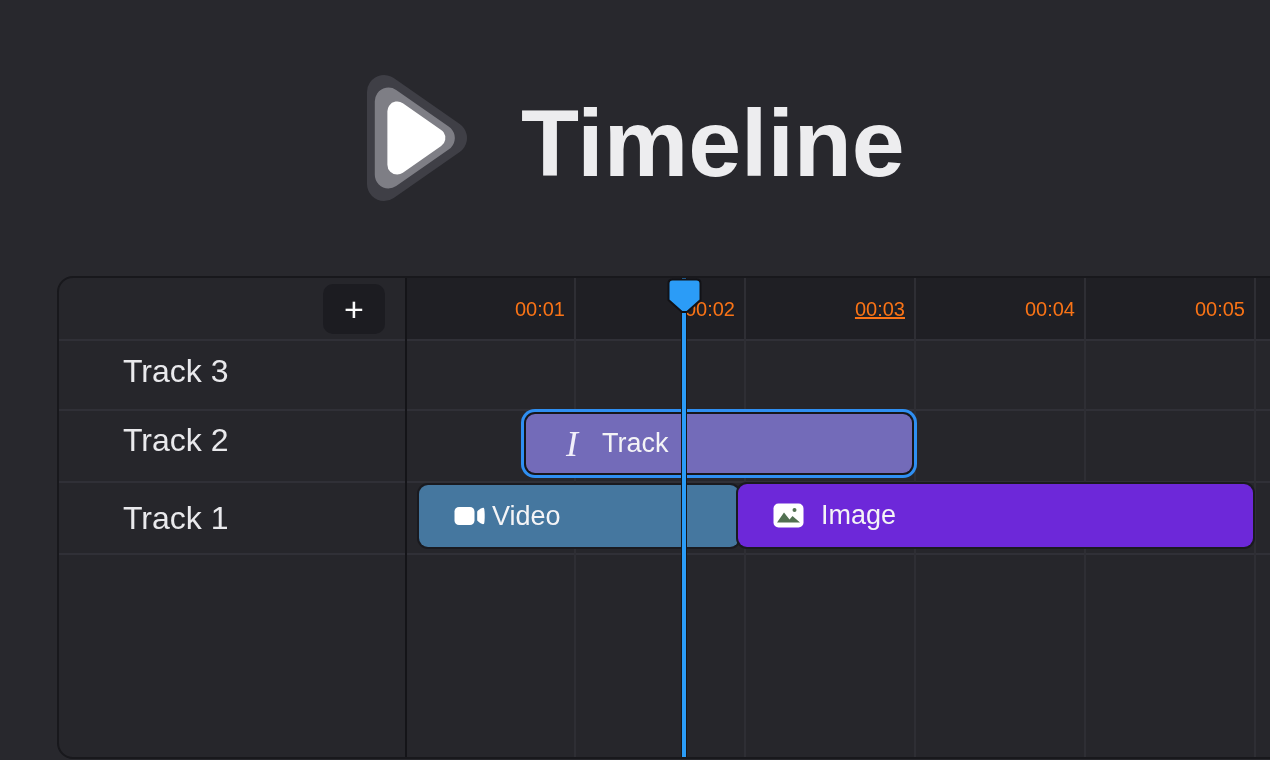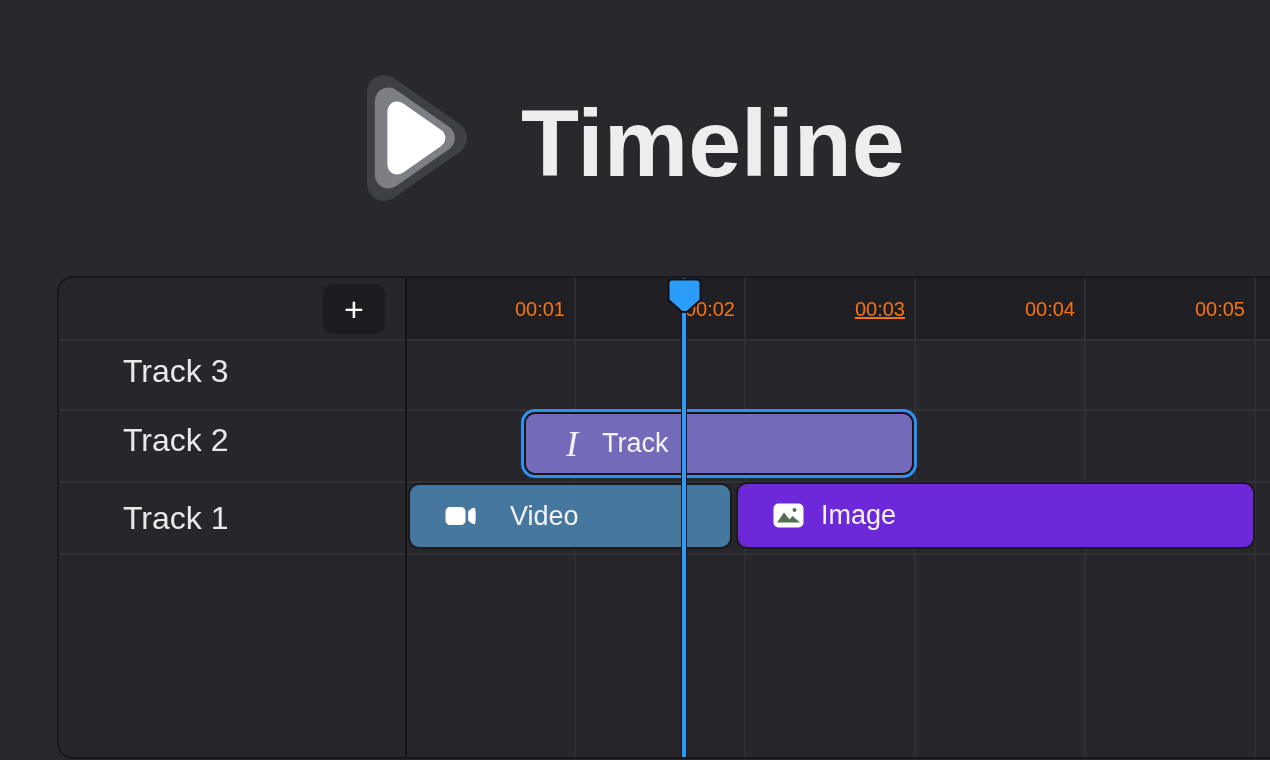--- a/index.html
+++ b/index.html
@@ -85,24 +85,24 @@
   .clip {
     position:absolute; box-sizing:border-box;
     display:flex; align-items:center;
     border-radius:9px;
     color:#f4f4f6; font-size:27px; font-weight:500;
     z-index:5; cursor:pointer;
   }
   .clip .clip-icon { display:flex; align-items:center; flex:0 0 auto; }
 
   .clip-video {
-    left:3px; top:207px; width:320px; height:62px;
+    left:12px; top:207px; width:320px; height:62px;
     background:#45779f;
     box-shadow:0 0 0 2px #1a1a1f;
-    padding-left:35px; gap:32px;
+    padding-left:35px; gap:5px;
   }
   .clip-image {
     left:331px; top:206px; width:515px; height:63px;
     background:#6d28d9;
     box-shadow:0 0 0 2px #1a1a1f;
     padding-left:35px; gap:17px;
   }
   .clip-text {
     left:119px; top:136px; width:386px; height:59px;
     background:#736bb9;

